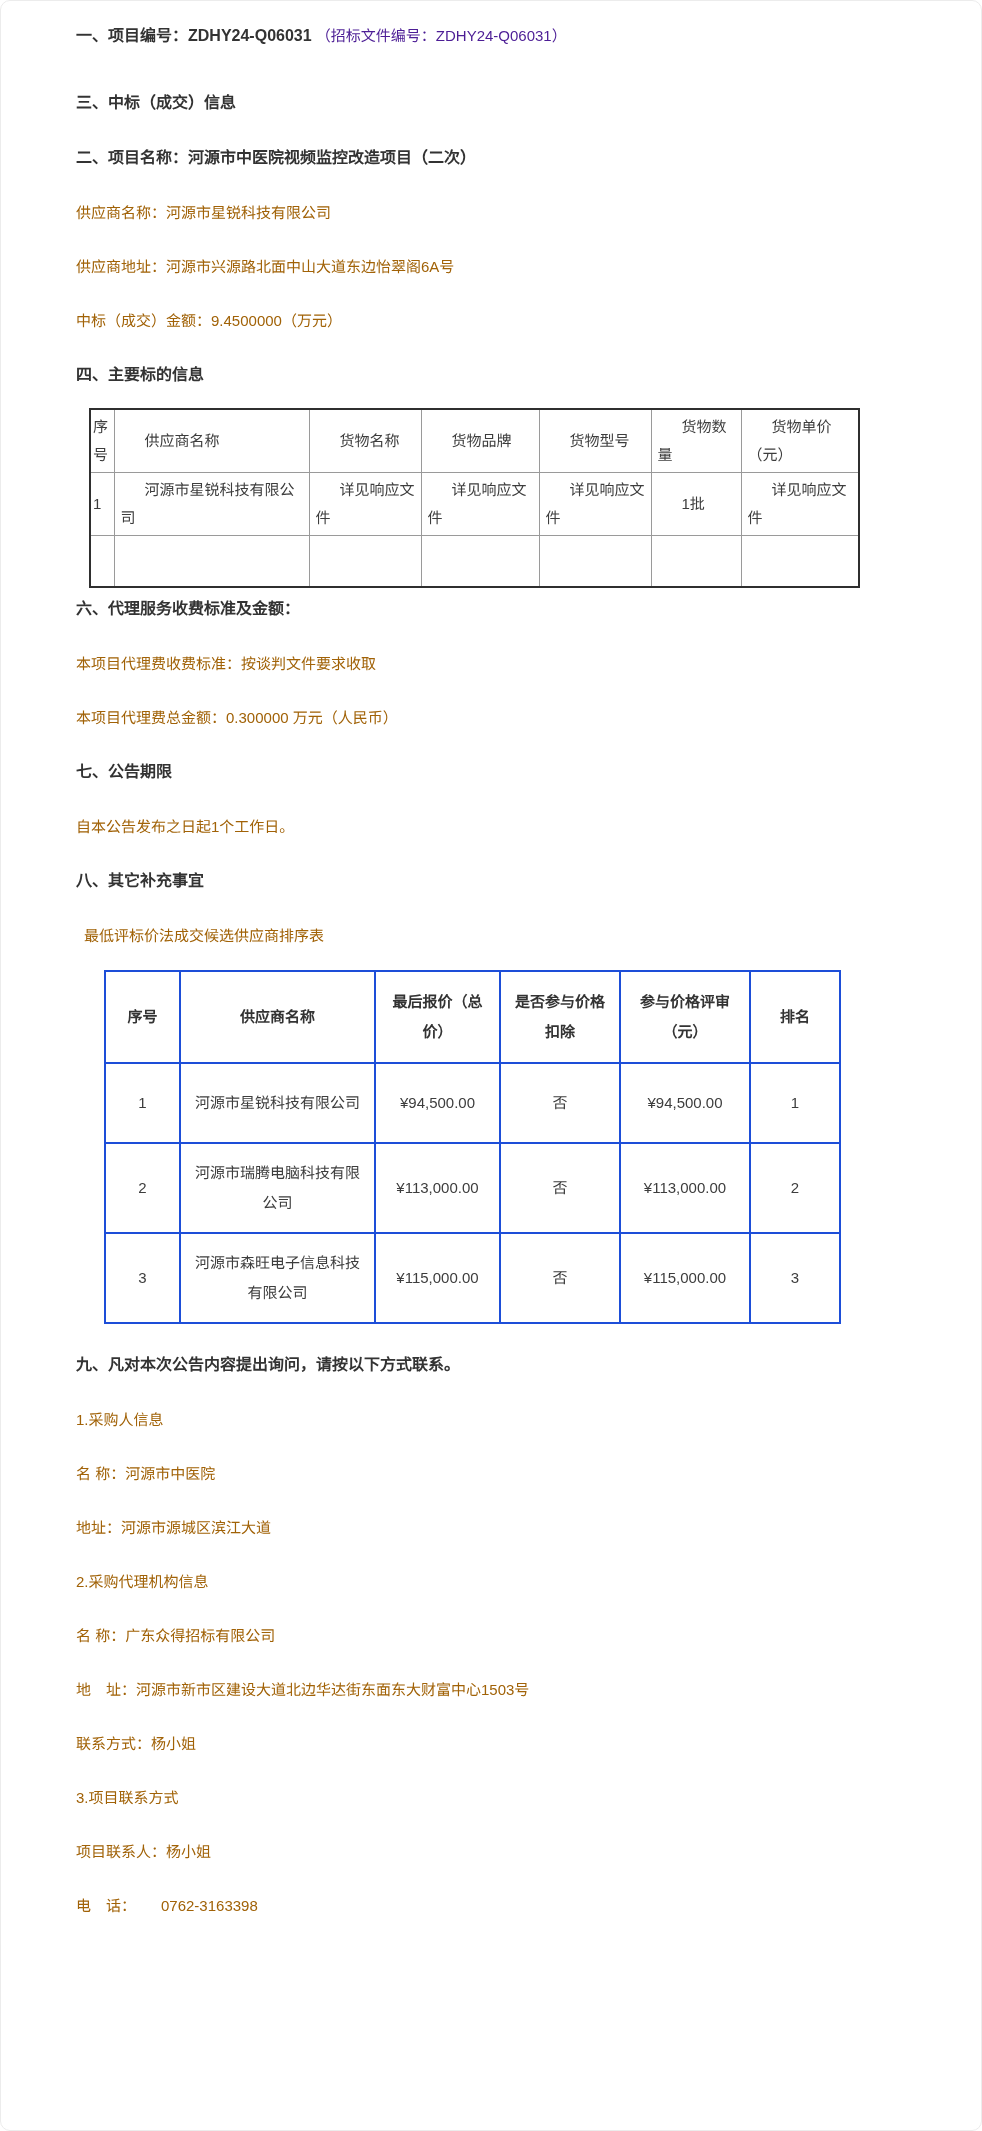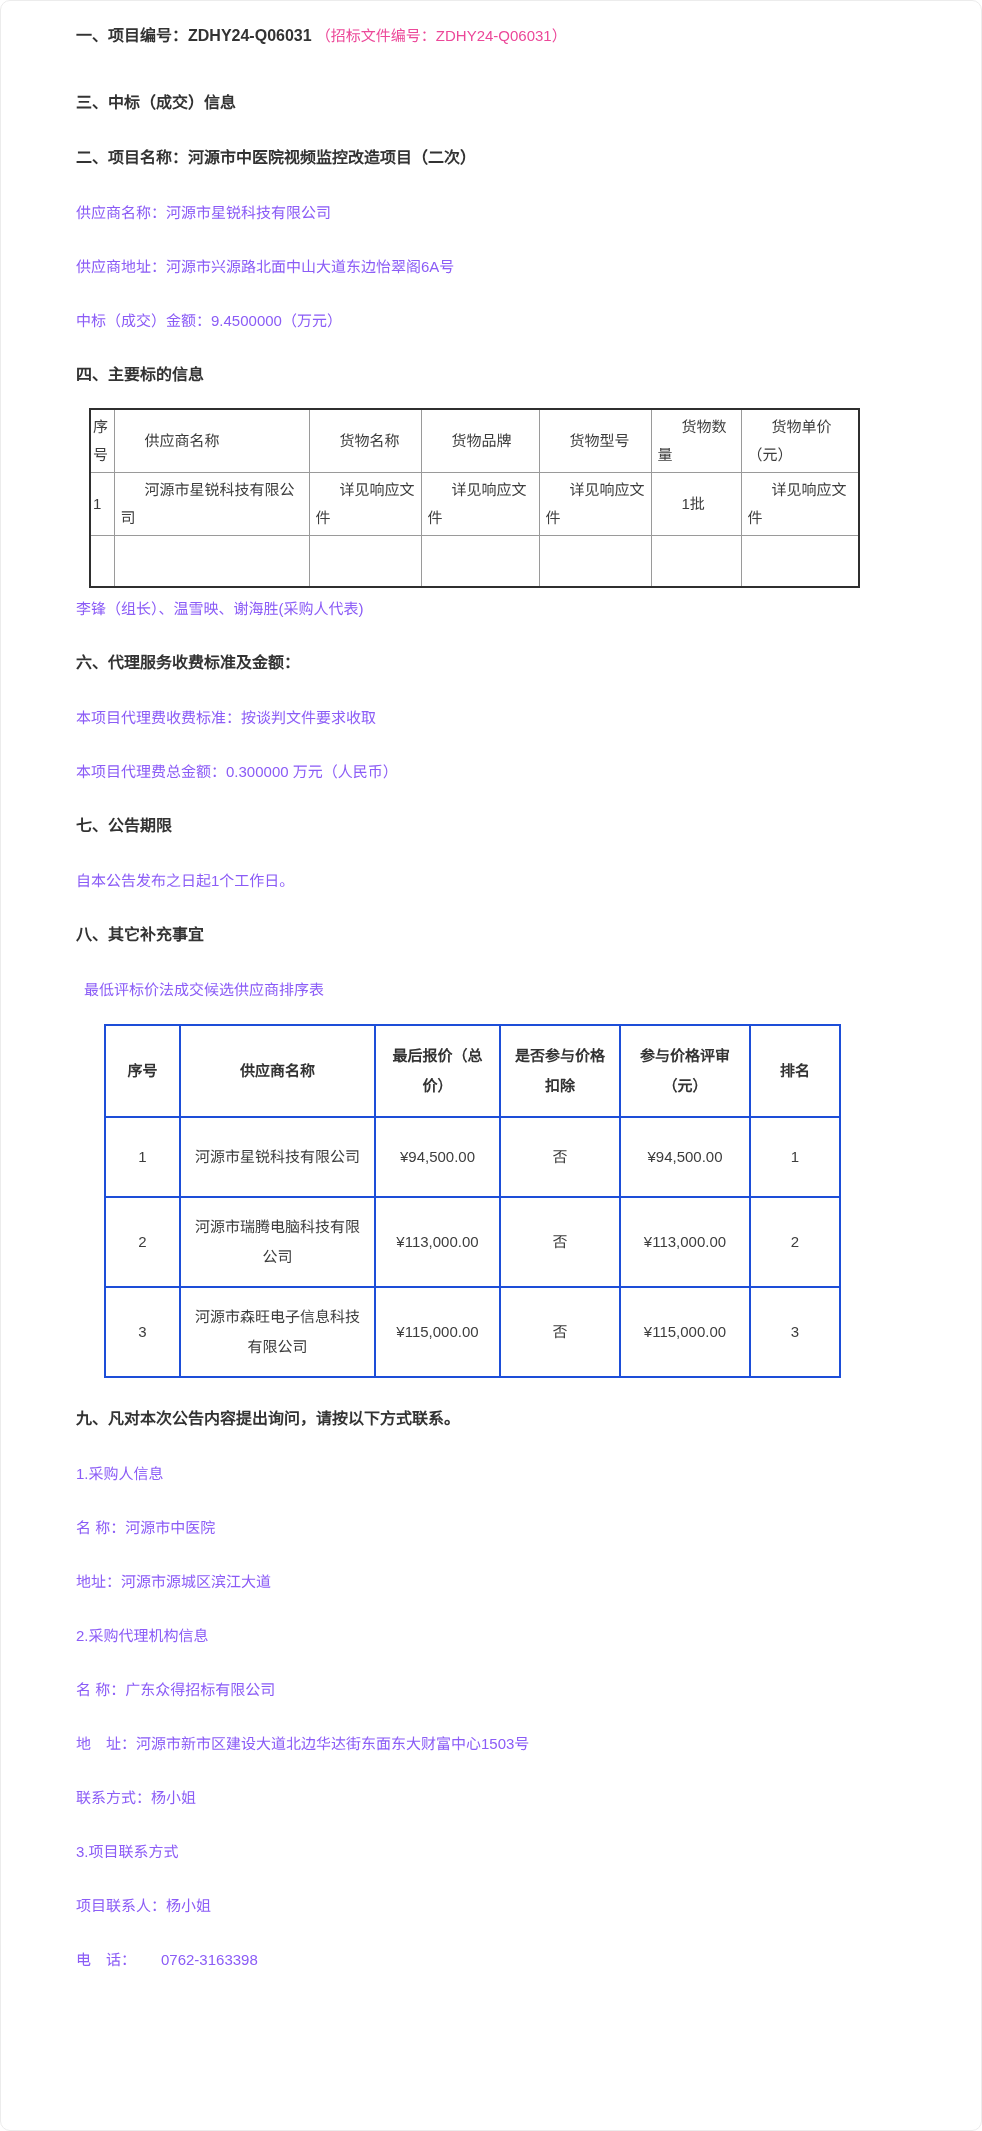--- a/index.html
+++ b/index.html
@@ -3,24 +3,24 @@
 <meta charset="utf-8">
 <title>成交公告</title>
 <style>
   html,body{margin:0;padding:0;background:#ffffff;}
   body{font-family:"Liberation Sans","DejaVu Sans",sans-serif;}
   .page{
     width:982px;min-height:2131px;box-sizing:border-box;
     background:#ffffff;border:1px solid #ececec;border-radius:10px;
     padding:24px 75px 70px 75px;
   }
-  p{margin:0 0 33px 0;font-size:15px;line-height:21px;color:#8b5cf6;}
+  p{margin:0 0 33px 0;font-size:15px;line-height:21px;color:#a16207;}
   p.h{font-size:16px;font-weight:700;color:#333333;line-height:22px;}
   p.first{margin-bottom:45px;}
-  .muted{color:#ec4899;font-weight:400;font-size:15px;}
+  .muted{color:#4c1d95;font-weight:400;font-size:15px;}
   .pre{white-space:pre-wrap;}
 
   
   table.t1{
     border-collapse:collapse;table-layout:fixed;width:769px;
     margin:22px 0 10px 13px;border:2px solid #2f2f2f;background:#fff;
   }
   table.t1 th,table.t1 td{
     border:1px solid #9a9a9a;font-weight:400;font-size:15px;color:#3d3d3d;
     text-align:left;vertical-align:middle;padding:3px 6px;line-height:28px;
@@ -96,21 +96,20 @@
         <td></td>
         <td></td>
         <td></td>
         <td></td>
         <td></td>
         <td></td>
       </tr>
     </tbody>
   </table>
 
-  <p>李锋（组长）、温雪映、谢海胜(采购人代表)</p>
 
   <p class="h">六、代理服务收费标准及金额：</p>
   <p>本项目代理费收费标准：按谈判文件要求收取</p>
   <p>本项目代理费总金额：0.300000 万元（人民币）</p>
 
   <p class="h">七、公告期限</p>
   <p>自本公告发布之日起1个工作日。</p>
 
   <p class="h">八、其它补充事宜</p>
   <p style="margin-bottom:0;margin-left:8px;">最低评标价法成交候选供应商排序表</p>

